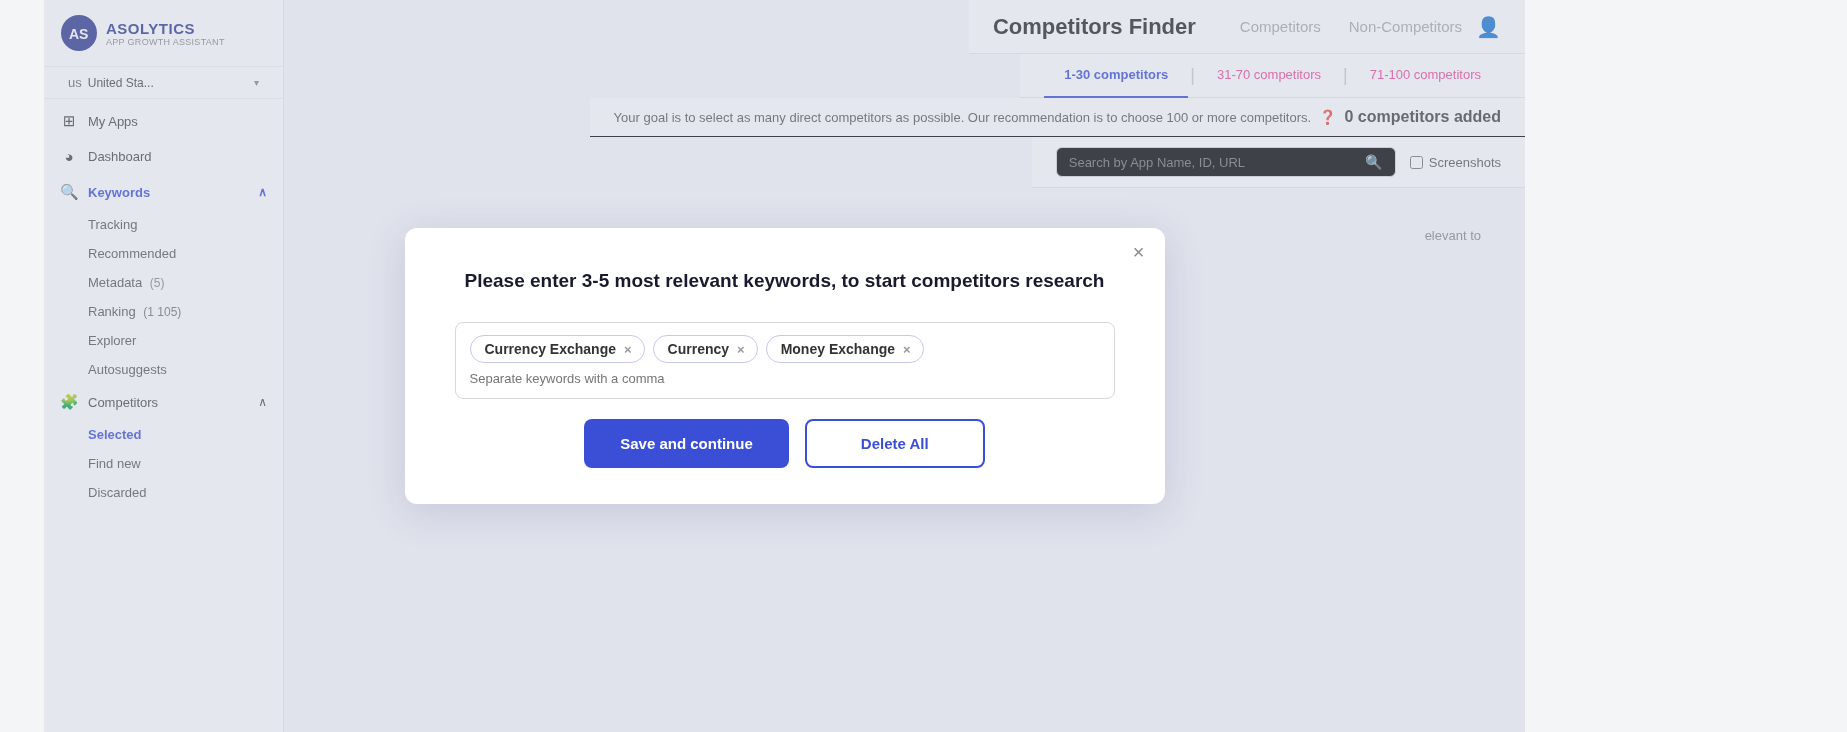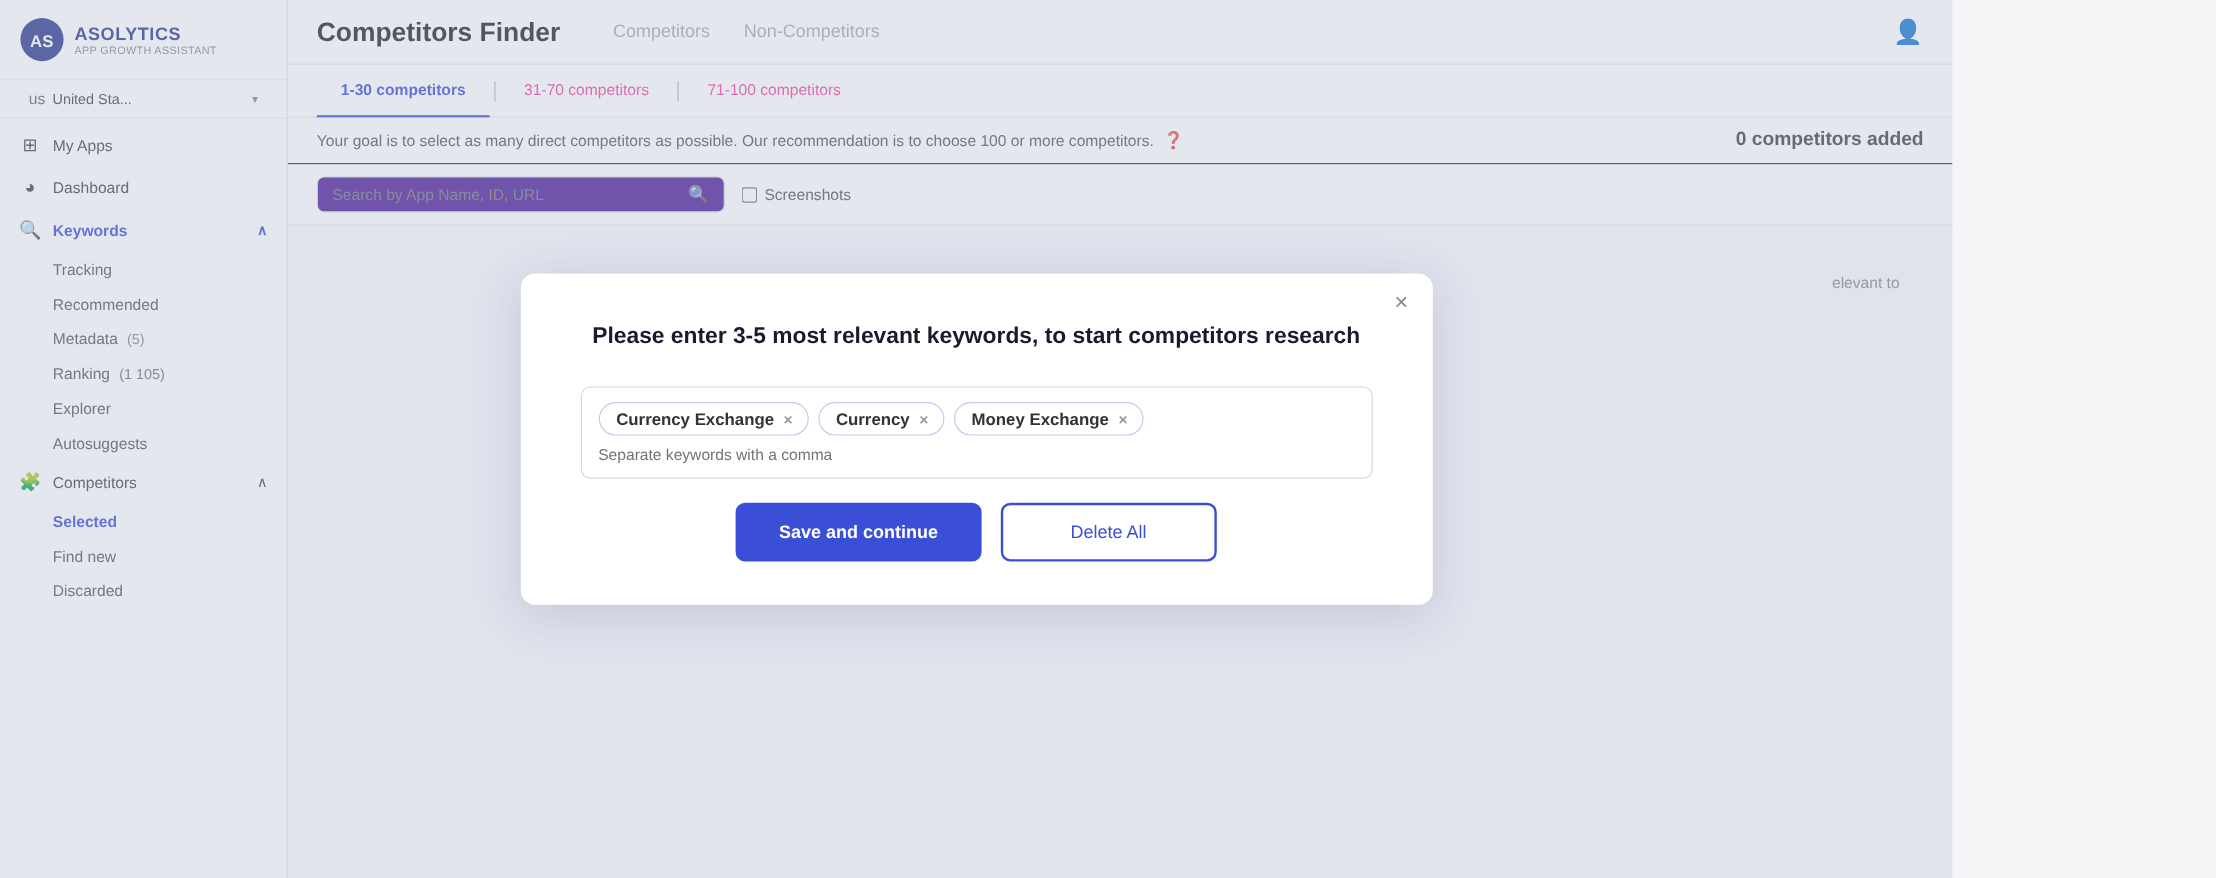--- a/index.html
+++ b/index.html
@@ -1,18 +1,18 @@
 <!DOCTYPE html>
 <html><head>
   <meta charset="utf-8">
   <style>
     * { box-sizing: border-box; margin: 0; padding: 0; }
     body { font-family: -apple-system, BlinkMacSystemFont, 'Segoe UI', sans-serif; background: #f4f5f7; overflow: hidden; }
 
-    .app-layout { display: flex; height: 732px; width: 1627px; }
+    .app-layout { display: flex; height: 732px; width: 1481px; margin-left: 44px; }
 
     
     .sidebar {
       width: 240px;
       min-width: 240px;
       background: #fff;
       border-right: 1px solid #e8e8e8;
       display: flex;
       flex-direction: column;
       height: 100%;
@@ -113,20 +113,21 @@
     }
     .nav-sub-item.active { color: #3a4fd6; font-weight: 600; }
 
     
     .main-content {
       flex: 1;
       display: flex;
       flex-direction: column;
       overflow: hidden;
       background: #f8f8fa;
+      align-items: flex-end;
     }
 
     .top-header {
       background: #fff;
       border-bottom: 1px solid #e8e8e8;
       padding: 0 24px;
       display: flex;
       align-items: center;
       gap: 0;
       height: 54px;
@@ -195,21 +196,21 @@
     }
 
     .search-input-wrap {
       display: flex;
       align-items: center;
       border: 1px solid #d8d8d8;
       border-radius: 6px;
       padding: 6px 12px;
       gap: 8px;
       width: 340px;
-      background: #4c1d95;
+      background: #000000;
     }
 
     .search-input-wrap input {
       border: none;
       outline: none;
       font-size: 13px;
       color: #888;
       background: transparent;
       width: 100%;
     }
@@ -330,21 +331,21 @@
       min-width: 200px;
     }
 
     .btn-delete-all {
       background: #fff;
       color: #3a4fd6;
       border: 2px solid #3a4fd6;
       border-radius: 8px;
       padding: 14px 36px;
       font-size: 15px;
-      font-weight: 400;
+      font-weight: 700;
       cursor: pointer;
       min-width: 180px;
     }
 
     
     .right-text {
       font-size: 13px;
       color: #888;
       padding: 20px 24px;
     }

